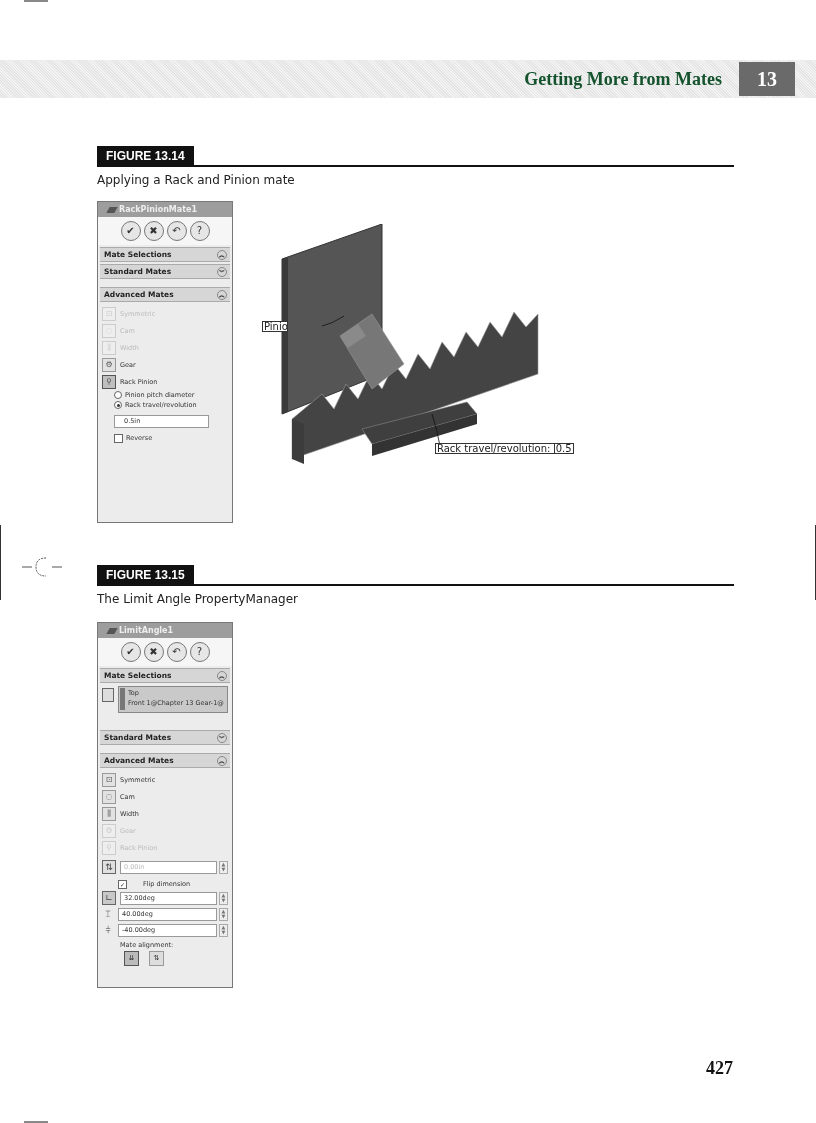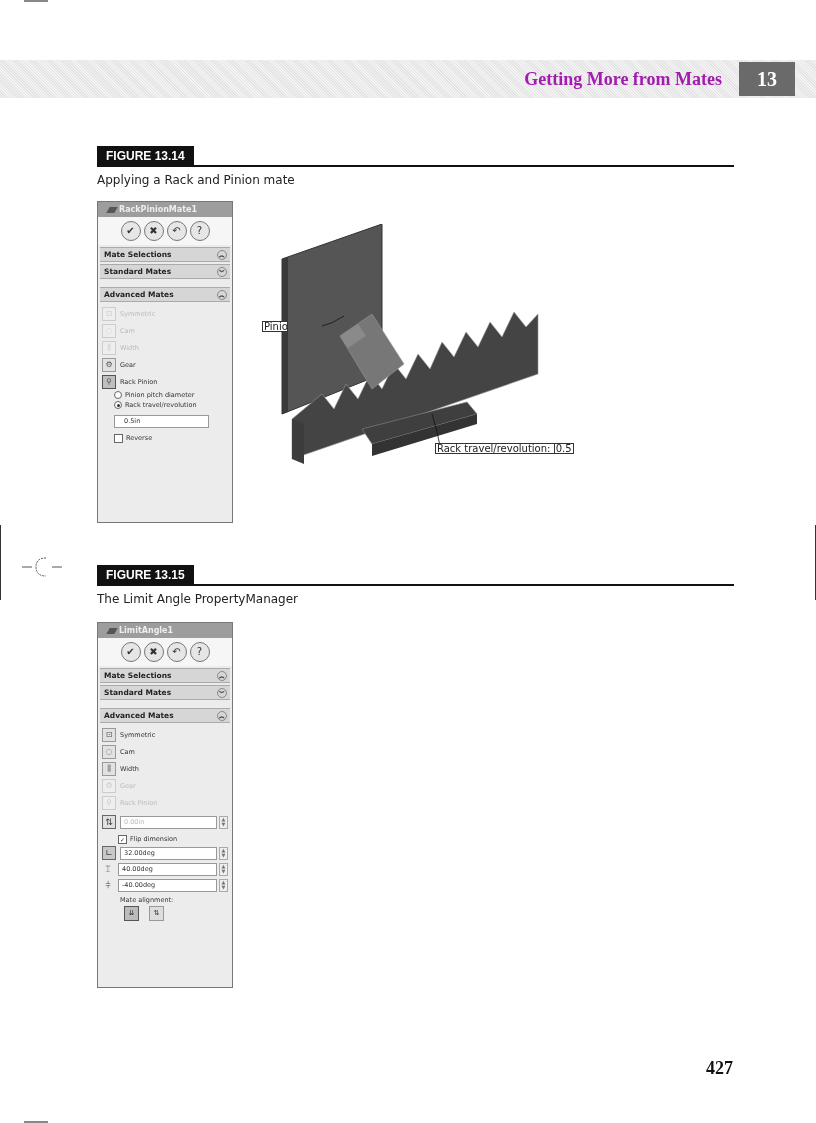--- a/index.html
+++ b/index.html
@@ -1,21 +1,21 @@
 <!DOCTYPE html>
 <html><head>
 <meta charset="utf-8">
 <style>
   html,body{margin:0;padding:0;}
   body{width:816px;height:1123px;position:relative;background:#fff;font-family:"DejaVu Sans",sans-serif;color:#111;overflow:hidden;}
   .crop{position:absolute;background:#888;height:2px;width:24px;}
   .header-band{position:absolute;left:0;top:60px;width:816px;height:38px;
     background:repeating-linear-gradient(45deg,#e4e4e4 0 1px,#f3f3f3 1px 2px);}
   .running-head{position:absolute;right:94px;top:62px;height:34px;line-height:34px;
-    font-family:"Liberation Serif",serif;font-weight:bold;font-size:18px;color:#a21caf;}
+    font-family:"Liberation Serif",serif;font-weight:bold;font-size:18px;color:#14532d;}
   .chapter-num{position:absolute;left:739px;top:62px;width:56px;height:34px;background:#6a6a6a;
     color:#fff;font-family:"Liberation Serif",serif;font-weight:bold;font-size:20px;text-align:center;line-height:34px;}
   .fig-label{position:absolute;left:97px;height:20px;background:#111;color:#fff;
     font-family:"Liberation Sans",sans-serif;font-weight:bold;font-size:12px;line-height:20px;padding:0 9px;}
   .fig-rule{position:absolute;left:97px;width:637px;height:2px;background:#111;}
   .fig-caption{position:absolute;left:97px;font-family:"DejaVu Sans",sans-serif;font-size:12px;color:#222;}
   .pm{position:absolute;left:97px;width:134px;border:1px solid #777;background:#ececec;
     font-size:7px;color:#333;overflow:hidden;}
   .pm-title{background:#9d9d9d;color:#eee;height:15px;line-height:15px;padding-left:10px;font-size:8px;font-weight:bold;}
   .pm-title .pencil{display:inline-block;width:8px;height:6px;background:#555;transform:skewX(-30deg);margin-right:3px;vertical-align:middle;}
@@ -170,20 +170,28 @@
   <div class="pm-buttons">
     <div class="pm-btn">✔</div>
     <div class="pm-btn">✖</div>
     <div class="pm-btn">↶</div>
     <div class="pm-btn">?</div>
   </div>
   <div class="sec-head">
     <span>Mate Selections</span>
     <span class="chev">︽</span>
   </div>
+  <div class="sec-body" style="height:38px;">
+    <div class="sel-icon" style="top:5px;"></div>
+    <div class="selbox tall">
+      <span class="swatch" style="height:22px;"></span>
+      <div>Top</div>
+      <div>Front 1@Chapter 13 Gear-1@</div>
+    </div>
+  </div>
   <div class="sec-head">
     <span>Standard Mates</span>
     <span class="chev">︾</span>
   </div>
   <div style="height:6px;"></div>
   <div class="sec-head">
     <span>Advanced Mates</span>
     <span class="chev">︽</span>
   </div>
   <div class="sec-body">
@@ -205,21 +213,21 @@
     </div>
     <div class="mate-row disabled">
       <span class="mate-ico">⚲</span>
       <span>Rack Pinion</span>
     </div>
     <div class="dim-row" style="margin-top:3px;">
       <span class="dim-ico boxed" style="background:#e0e0e0;">⇅</span>
       <span class="dim-input disabled-txt">0.00in</span>
       <span class="spin">▲<br>▼</span>
     </div>
-    <div class="check-row" style="margin-left:16px;margin-top:3px;">
+    <div class="check-row" style="margin-left:16px;margin-top:3px;gap:13px;">
       <span class="check">✓</span>
       <span>Flip dimension</span>
     </div>
     <div class="dim-row">
       <span class="dim-ico boxed">∟</span>
       <span class="dim-input">32.00deg</span>
       <span class="spin">▲<br>▼</span>
     </div>
     <div class="dim-row">
       <span class="dim-ico">⌶</span>

